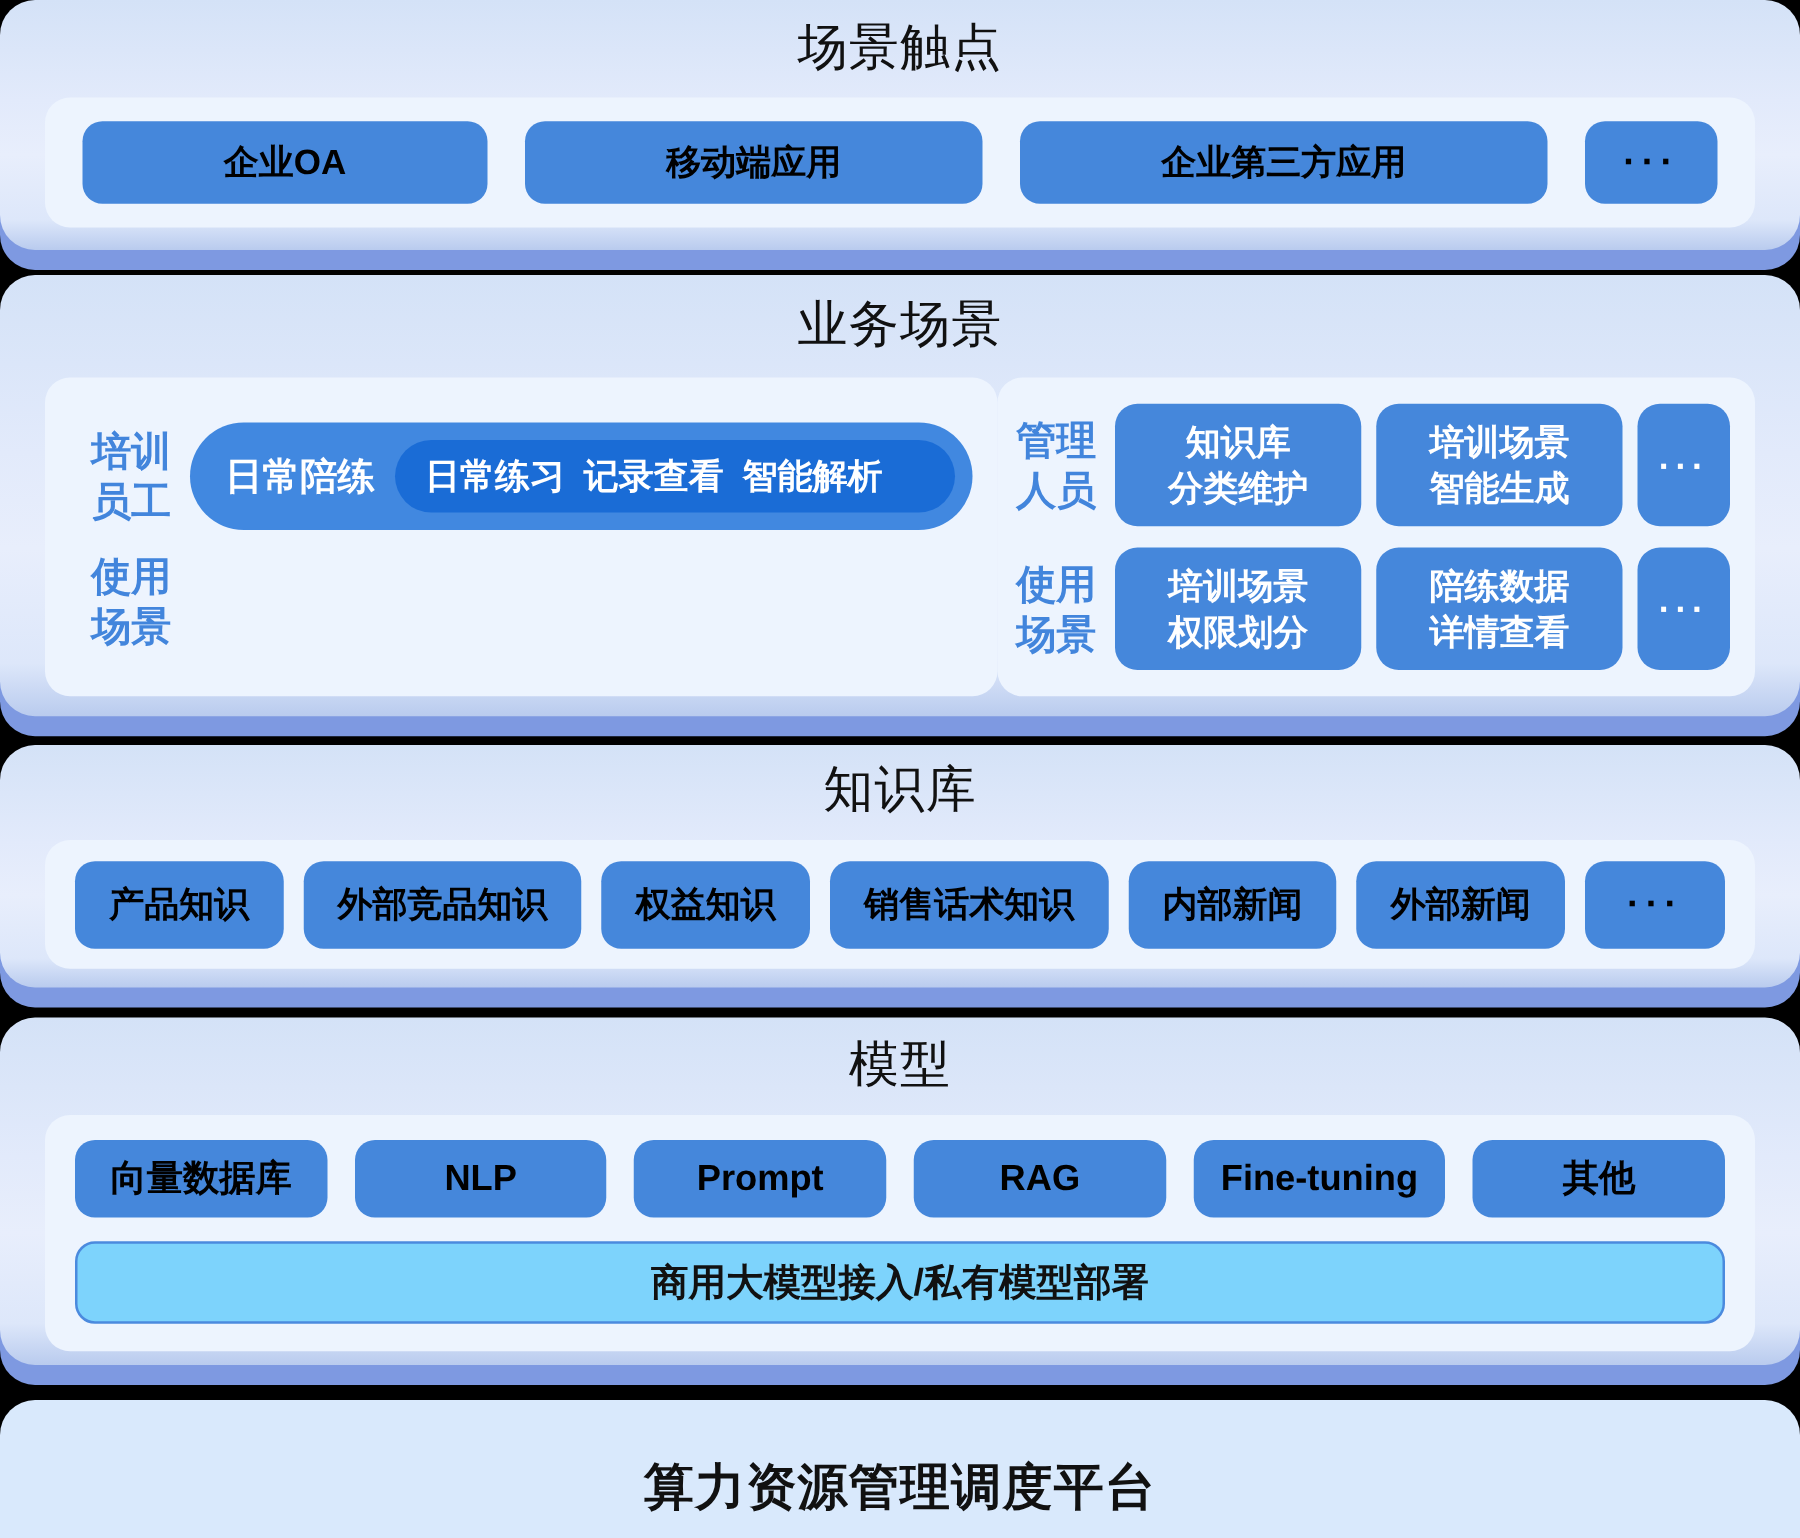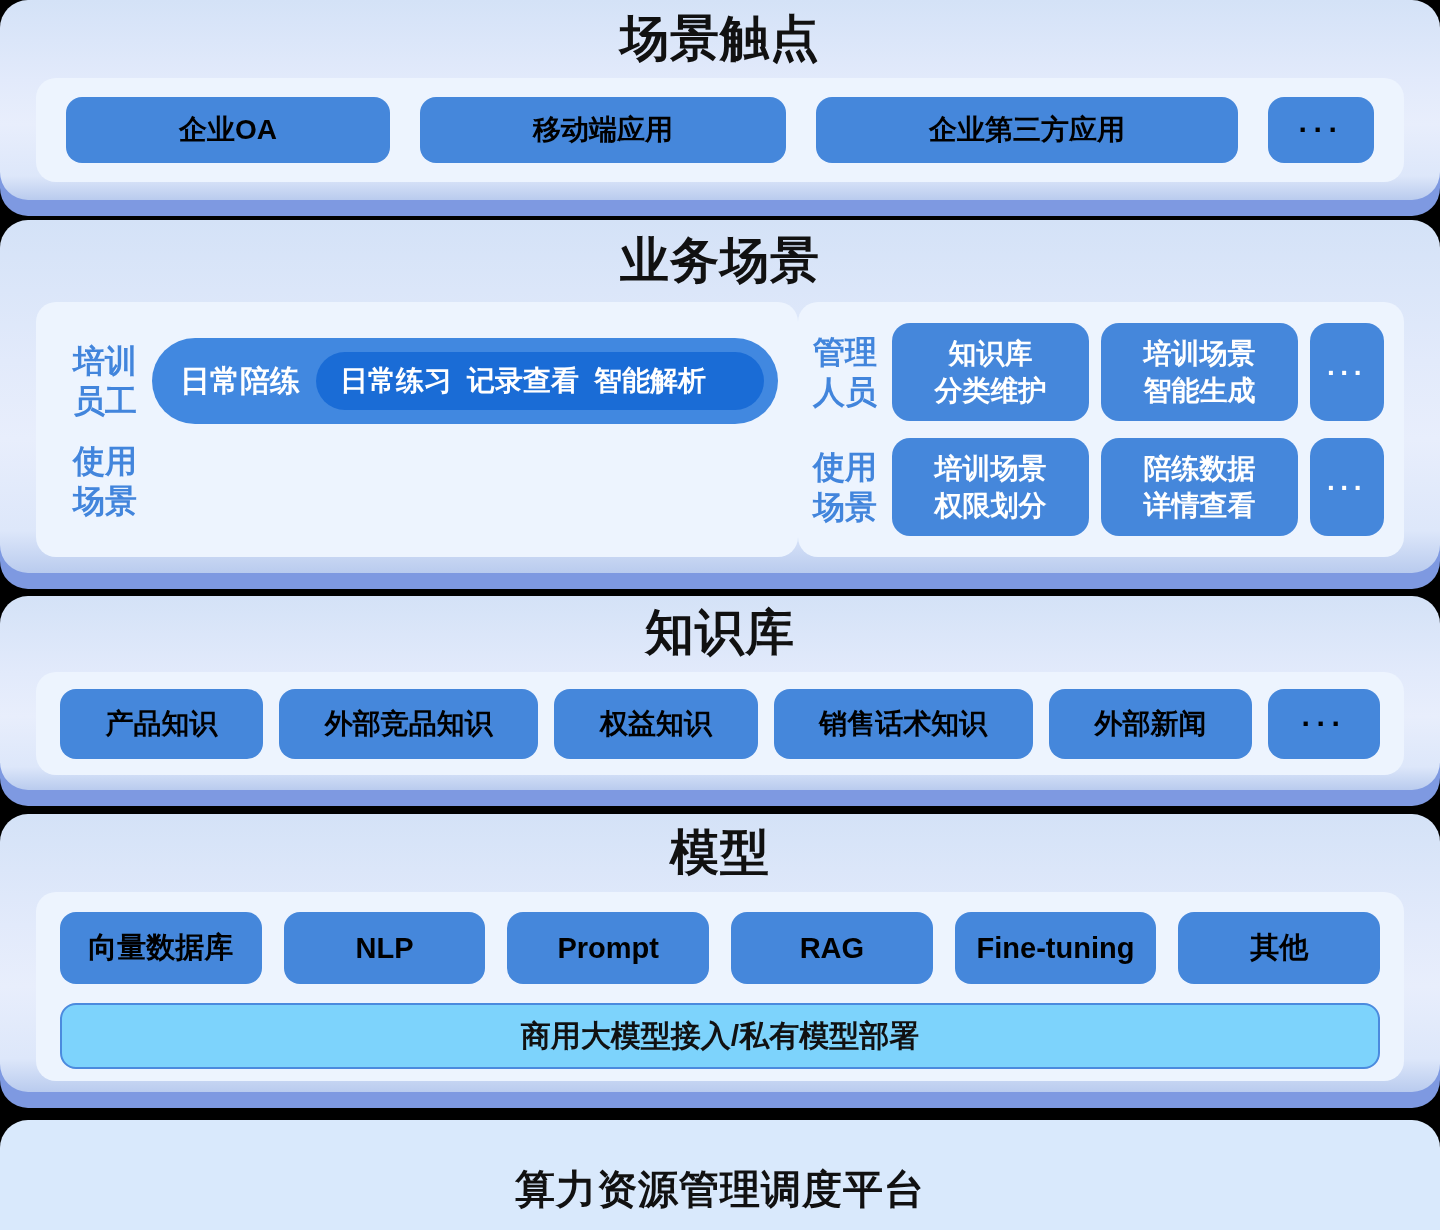--- a/index.html
+++ b/index.html
@@ -20,22 +20,22 @@
     position:relative;border-radius:28px;
     background:linear-gradient(180deg,#d4e2f7 0%,#e2eafb 40%,#e8eefc 62%,#dde7fa 88%,#b9cbee 100%);
   }
   .l1{margin-bottom:20px;} .l1 .card{height:200px;}
   .l2{margin-bottom:23px;} .l2 .card{height:353px;}
   .l3{margin-bottom:24px;} .l3 .card{height:194px;}
   .l4{margin-bottom:28px;} .l4 .card{height:278px;}
   .l5 .card{height:138px;background:#d9e9fc;display:flex;align-items:center;justify-content:center;}
 
   .layer-title{
-    margin:0;text-align:center;font-size:49px;line-height:48px;
-    font-weight:700;color:#111;letter-spacing:1px;
+    margin:0;text-align:center;font-size:40px;line-height:48px;
+    font-weight:400;color:#111;letter-spacing:1px;
   }
   .pt14{padding-top:14px;} .pt16{padding-top:16px;} .pt12{padding-top:12px;}
 
   .inner{
     background:#edf4fe;border-radius:20px;margin:16px 36px 0;
     box-sizing:border-box;
   }
 
   
   .blk{
@@ -82,21 +82,21 @@
   .mgr-more{flex:0 0 74px;letter-spacing:4px;font-size:28px;}
 
   
   .s3-inner{height:103px;display:flex;align-items:center;gap:16px;padding:0 24px;}
   .s3-inner .blk{height:70px;flex:1 1 auto;padding:0 24px;min-width:0;}
   .s3-inner .more{flex:0 0 112px;padding:0;}
 
   
   .s4-inner{height:189px;padding:20px 24px 18px;}
   .m-row{display:flex;gap:22px;}
-  .m-row .blk{height:72px;flex:1 1 0;font-size:29px;}
+  .m-row .blk{height:62px;flex:1 1 0;font-size:29px;}
   .m-bar{
     margin-top:19px;height:62px;border:2px solid #4b8ade;border-radius:16px;
     background:#7dd3fc;display:flex;align-items:center;justify-content:center;
     font-size:30px;font-weight:700;color:#111;
   }
 
   
   .platform-title{font-size:40px;font-weight:700;color:#111;letter-spacing:1px;}
 </style>
 </head>
@@ -166,20 +166,21 @@
   </section>
 
   <section class="layer l3">
     <div class="card">
       <h2 class="layer-title pt12">知识库</h2>
       <div class="inner s3-inner">
         <div class="blk">产品知识</div>
         <div class="blk">外部竞品知识</div>
         <div class="blk">权益知识</div>
         <div class="blk">销售话术知识</div>
+        <div class="blk">内部新闻</div>
         <div class="blk">外部新闻</div>
         <div class="blk more">···</div>
       </div>
     </div>
   </section>
 
   <section class="layer l4">
     <div class="card">
       <h2 class="layer-title pt14">模型</h2>
       <div class="inner s4-inner">

